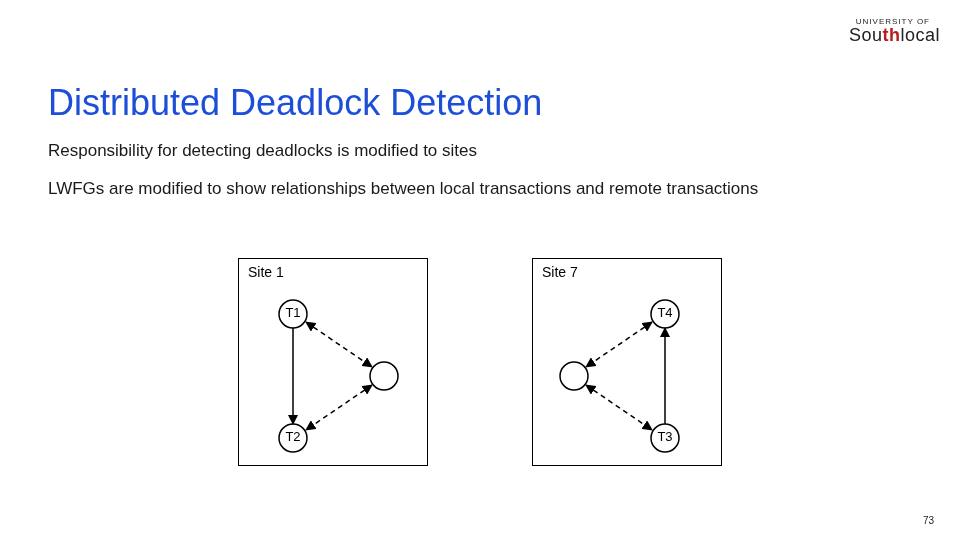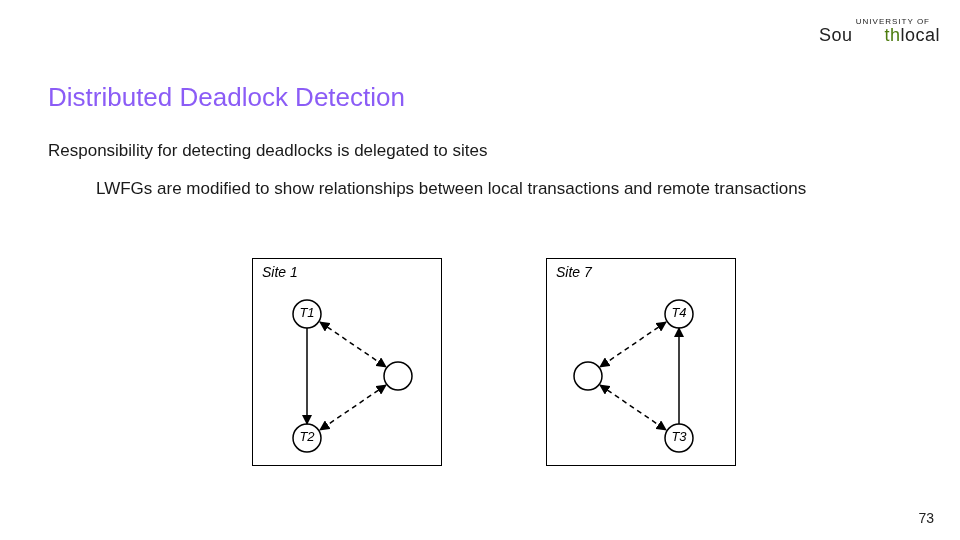--- a/index.html
+++ b/index.html
@@ -27,72 +27,69 @@
     text-align: right;
     margin-right: 10px;
   }
   .logo .main {
     font-size: 18px;
     font-weight: 400;
     color: #222;
     letter-spacing: 0.5px;
   }
   .logo .main .accent {
-    color: #4d7c0f;
-    font-weight: 400;
-    padding-left: 32px;
+    color: #b91c1c;
+    font-weight: 700;
   }
   .title {
     position: absolute;
     top: 82px;
     left: 48px;
-    font-size: 26px;
+    font-size: 36px;
     font-weight: 400;
-    color: #8b5cf6;
+    color: #1d4ed8;
   }
   .body1 {
     position: absolute;
     top: 140px;
     left: 48px;
     right: 48px;
     font-size: 17px;
     line-height: 1.25;
   }
   .body2 {
     position: absolute;
     top: 178px;
     left: 48px;
     right: 48px;
     font-size: 17px;
     line-height: 1.25;
-    margin-left: 48px;
   }
   .diagram {
     position: absolute;
     top: 258px;
-    left: 14px;
+    left: 0;
     width: 895px;
     height: 230px;
-    font-style: italic;
   }
   .site-box {
     position: absolute;
     border: 1.5px solid #000;
     box-sizing: border-box;
   }
   .site-label {
     position: absolute;
     font-size: 14px;
     color: #000;
   }
   .pagenum {
     position: absolute;
     bottom: 14px;
     right: 26px;
-    font-size: 14px;
+    font-size: 10px;
     color: #222;
   }
   svg { position: absolute; top: 0; left: 0; }
   .node-label {
     font-size: 13px;
     text-anchor: middle;
     dominant-baseline: middle;
     fill: #000;
     font-family: inherit;
   }
@@ -102,21 +99,21 @@
 
 <div class="logo">
   <div class="top">UNIVERSITY OF</div>
   <div class="main">
     <span>Sou</span><span class="accent">th</span><span>local</span>
   </div>
 </div>
 
 <div class="title">Distributed Deadlock Detection</div>
 
-<div class="body1">Responsibility for detecting deadlocks is delegated to sites</div>
+<div class="body1">Responsibility for detecting deadlocks is modified to sites</div>
 <div class="body2">LWFGs are modified to show relationships between local transactions and remote transactions</div>
 
 <div class="diagram">
 
   <div class="site-box" style="left:238px; top:0; width:190px; height:208px;"></div>
   <div class="site-label" style="left:248px; top:6px;">Site 1</div>
 
   <div class="site-box" style="left:532px; top:0; width:190px; height:208px;"></div>
   <div class="site-label" style="left:542px; top:6px;">Site 7</div>
 

